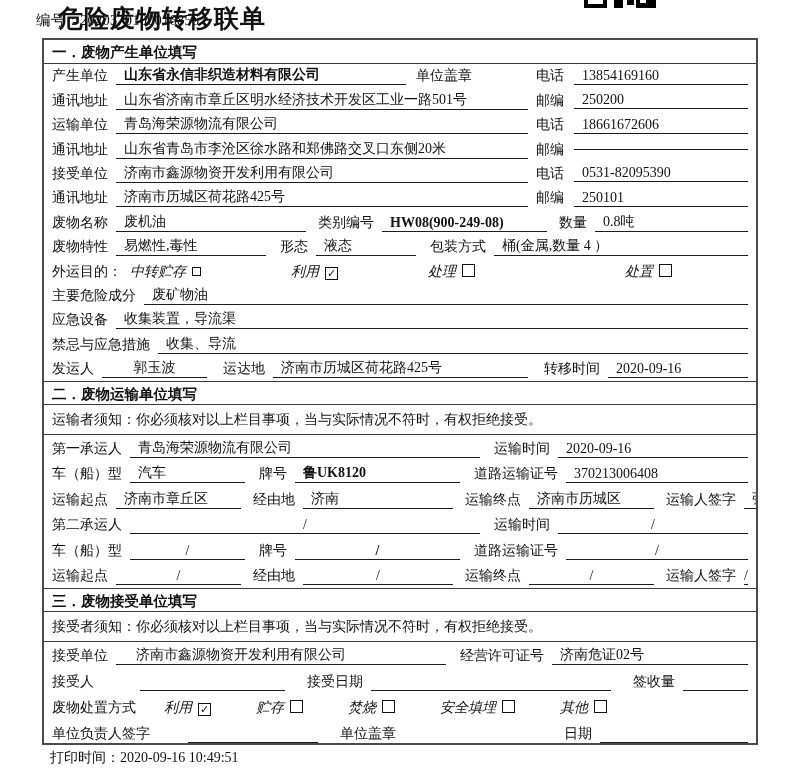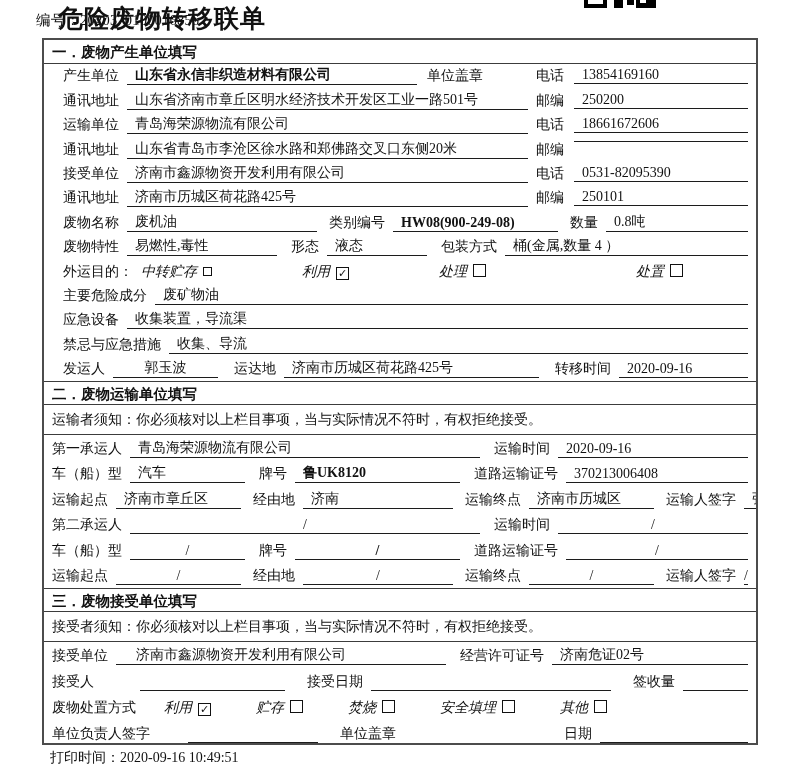--- a/index.html
+++ b/index.html
@@ -13,29 +13,29 @@
   .qr { position:absolute; left:584px; top:0; }
 
   .table { position:absolute; left:42px; top:38px; width:716px; height:707px;
            border:2px solid #4c4c4c; background:#fff; display:flex; flex-direction:column; }
   .sec-head { flex:0 0 24px; font-weight:bold; font-size:14.5px; padding:3px 8px 0 8px;
               border-bottom:1.5px solid #3c3c3c; font-family:Liberation Serif, serif; }
   .sec-head.mid { border-top:1.5px solid #3c3c3c; }
   .note-row { flex:0 0 30px; padding:6px 8px 0 8px; border-bottom:1.5px solid #3c3c3c; }
 
   .row { display:flex; align-items:flex-end; padding:0 8px 3px 8px; }
-  .r1 { flex:0 0 24.4px;margin-left:11px; }   
+  .r1 { flex:0 0 24.4px; }   
   .r2 { flex:0 0 25.5px; }   
   .r3 { flex:0 0 26px; }     
 
   .lbl { white-space:nowrap; padding-right:8px; }
   .val { border-bottom:1px solid #1c1c1c; white-space:nowrap; padding:0 4px 0 8px; overflow:hidden; }
   .val.ctr { text-align:center; padding:0; }
   .grow { flex:1 1 auto; }
-  .rc { flex:0 0 212px; display:flex; align-items:flex-start; margin-left:8px; }
+  .rc { flex:0 0 212px; display:flex; align-items:center; margin-left:8px; }
   .rc .lbl { padding-right:10px; }
   .rc .val { flex:1 1 auto; }
 
   .w290{flex:0 0 290px;font-weight:bold;} .w190{flex:0 0 190px;} .w165{flex:0 0 165px;font-weight:bold;}
   .w150{flex:0 0 150px;} .w100{flex:0 0 100px;} .w105{flex:0 0 105px;}
   .w255{flex:0 0 255px;} .w330{flex:0 0 330px;} .w115{flex:0 0 115px;}
   .w125{flex:0 0 125px;} .w145{flex:0 0 145px;} .w240{flex:0 0 240px;}
   .w130{flex:0 0 130px;}
   .sp20{flex:0 0 20px;} .sp45{flex:0 0 45px;}
   .sp60{flex:0 0 60px;} .sp70{flex:0 0 70px;} .sp90{flex:0 0 90px;}

